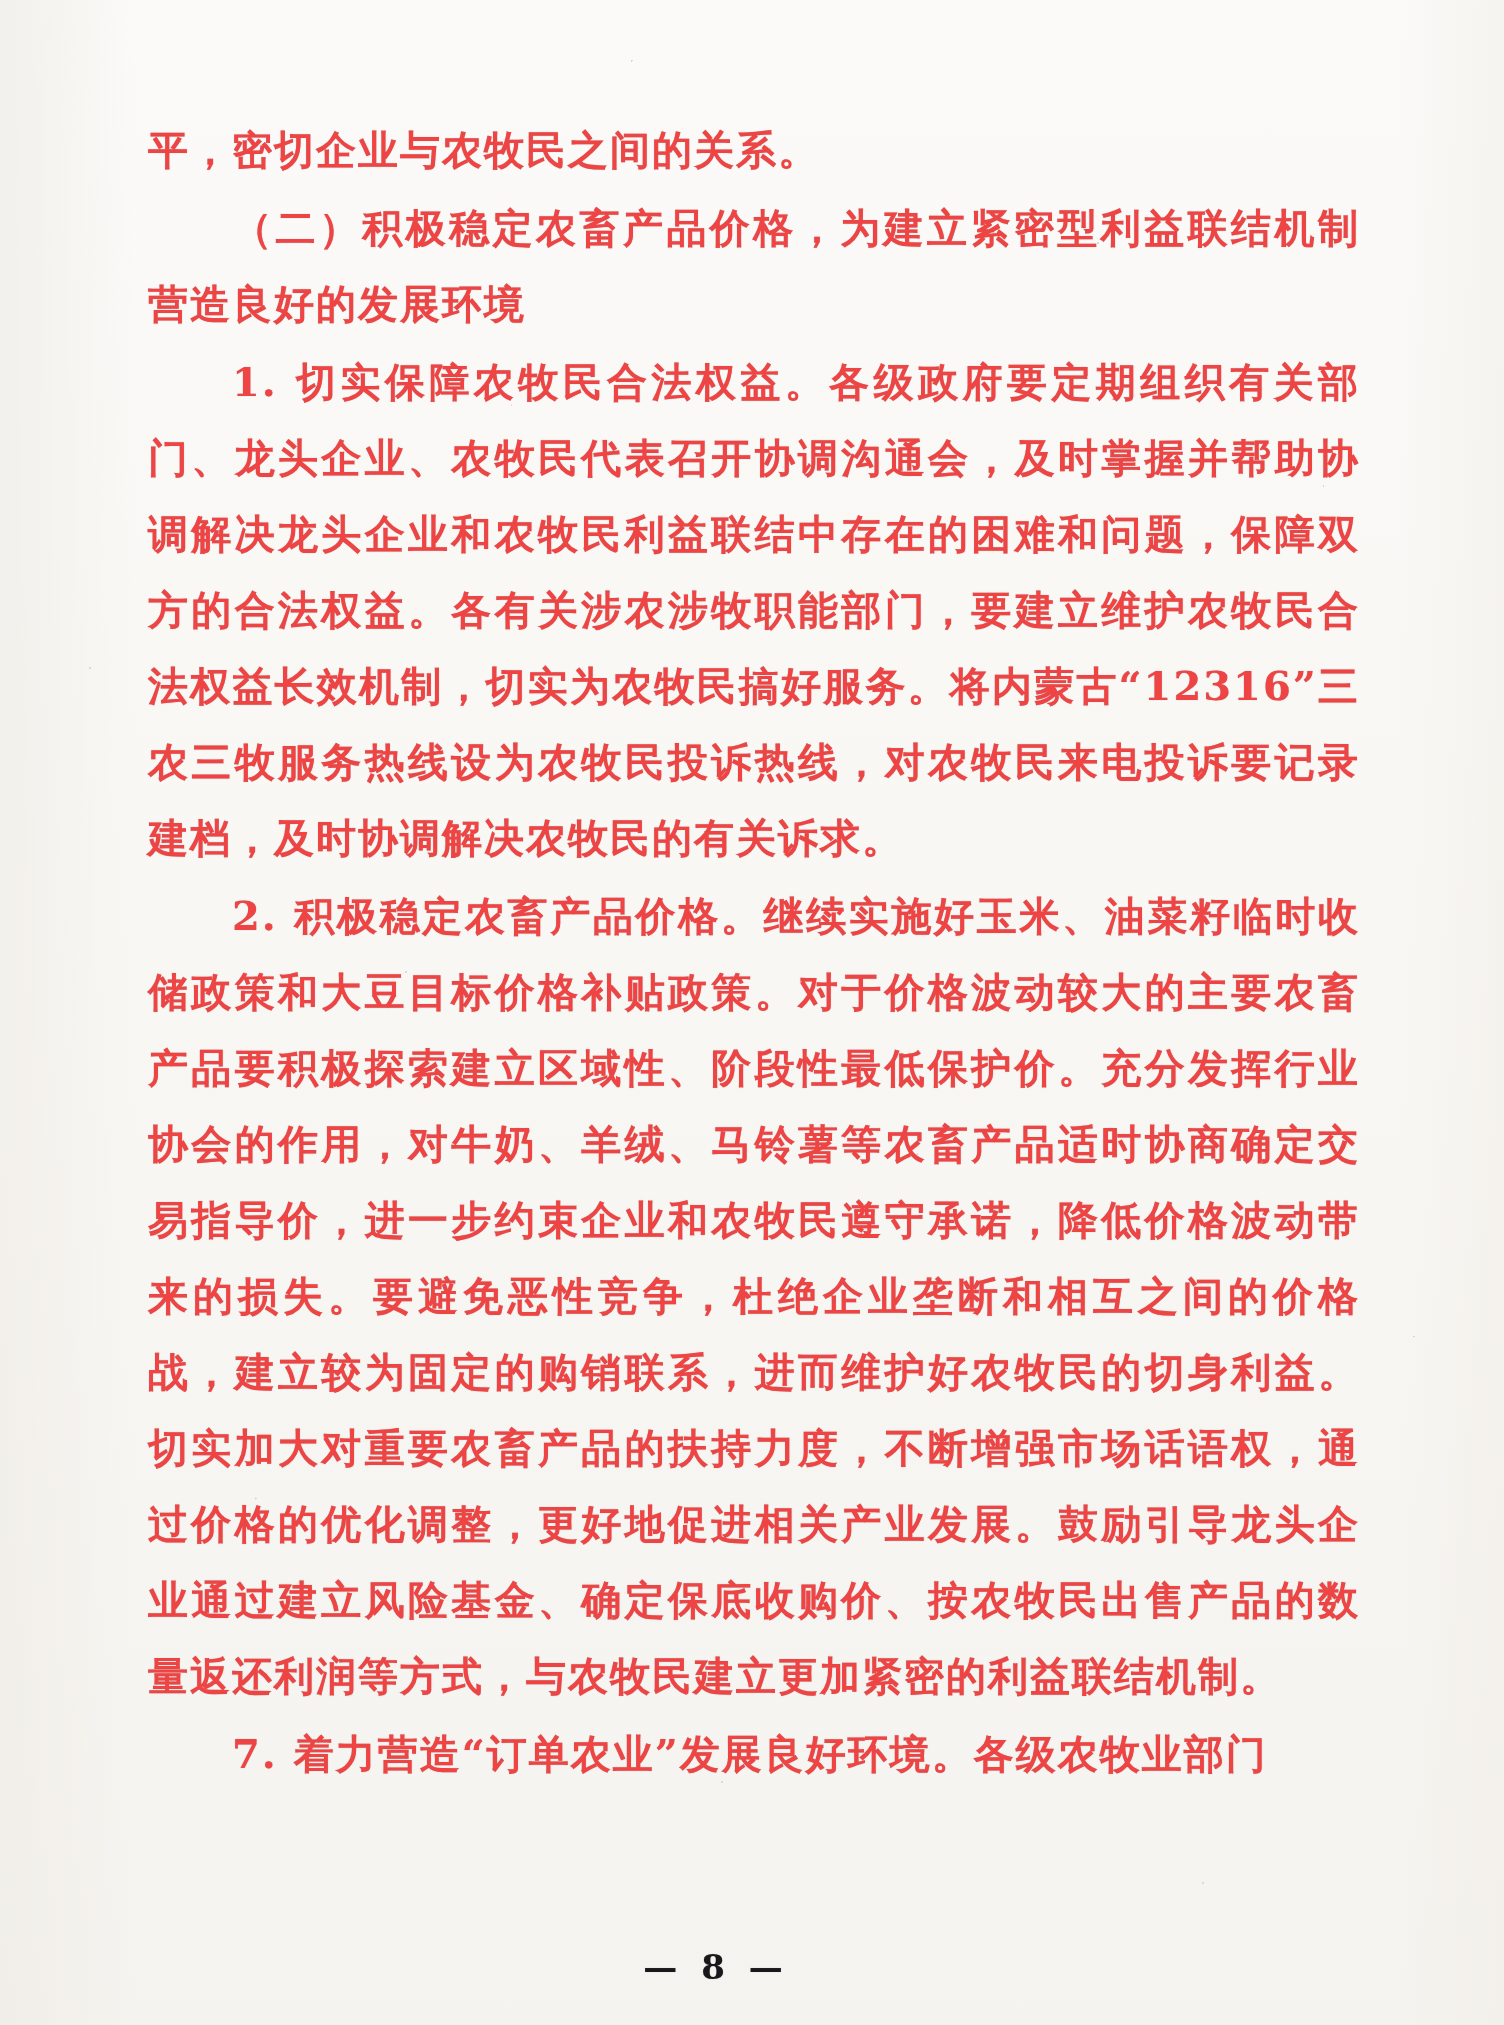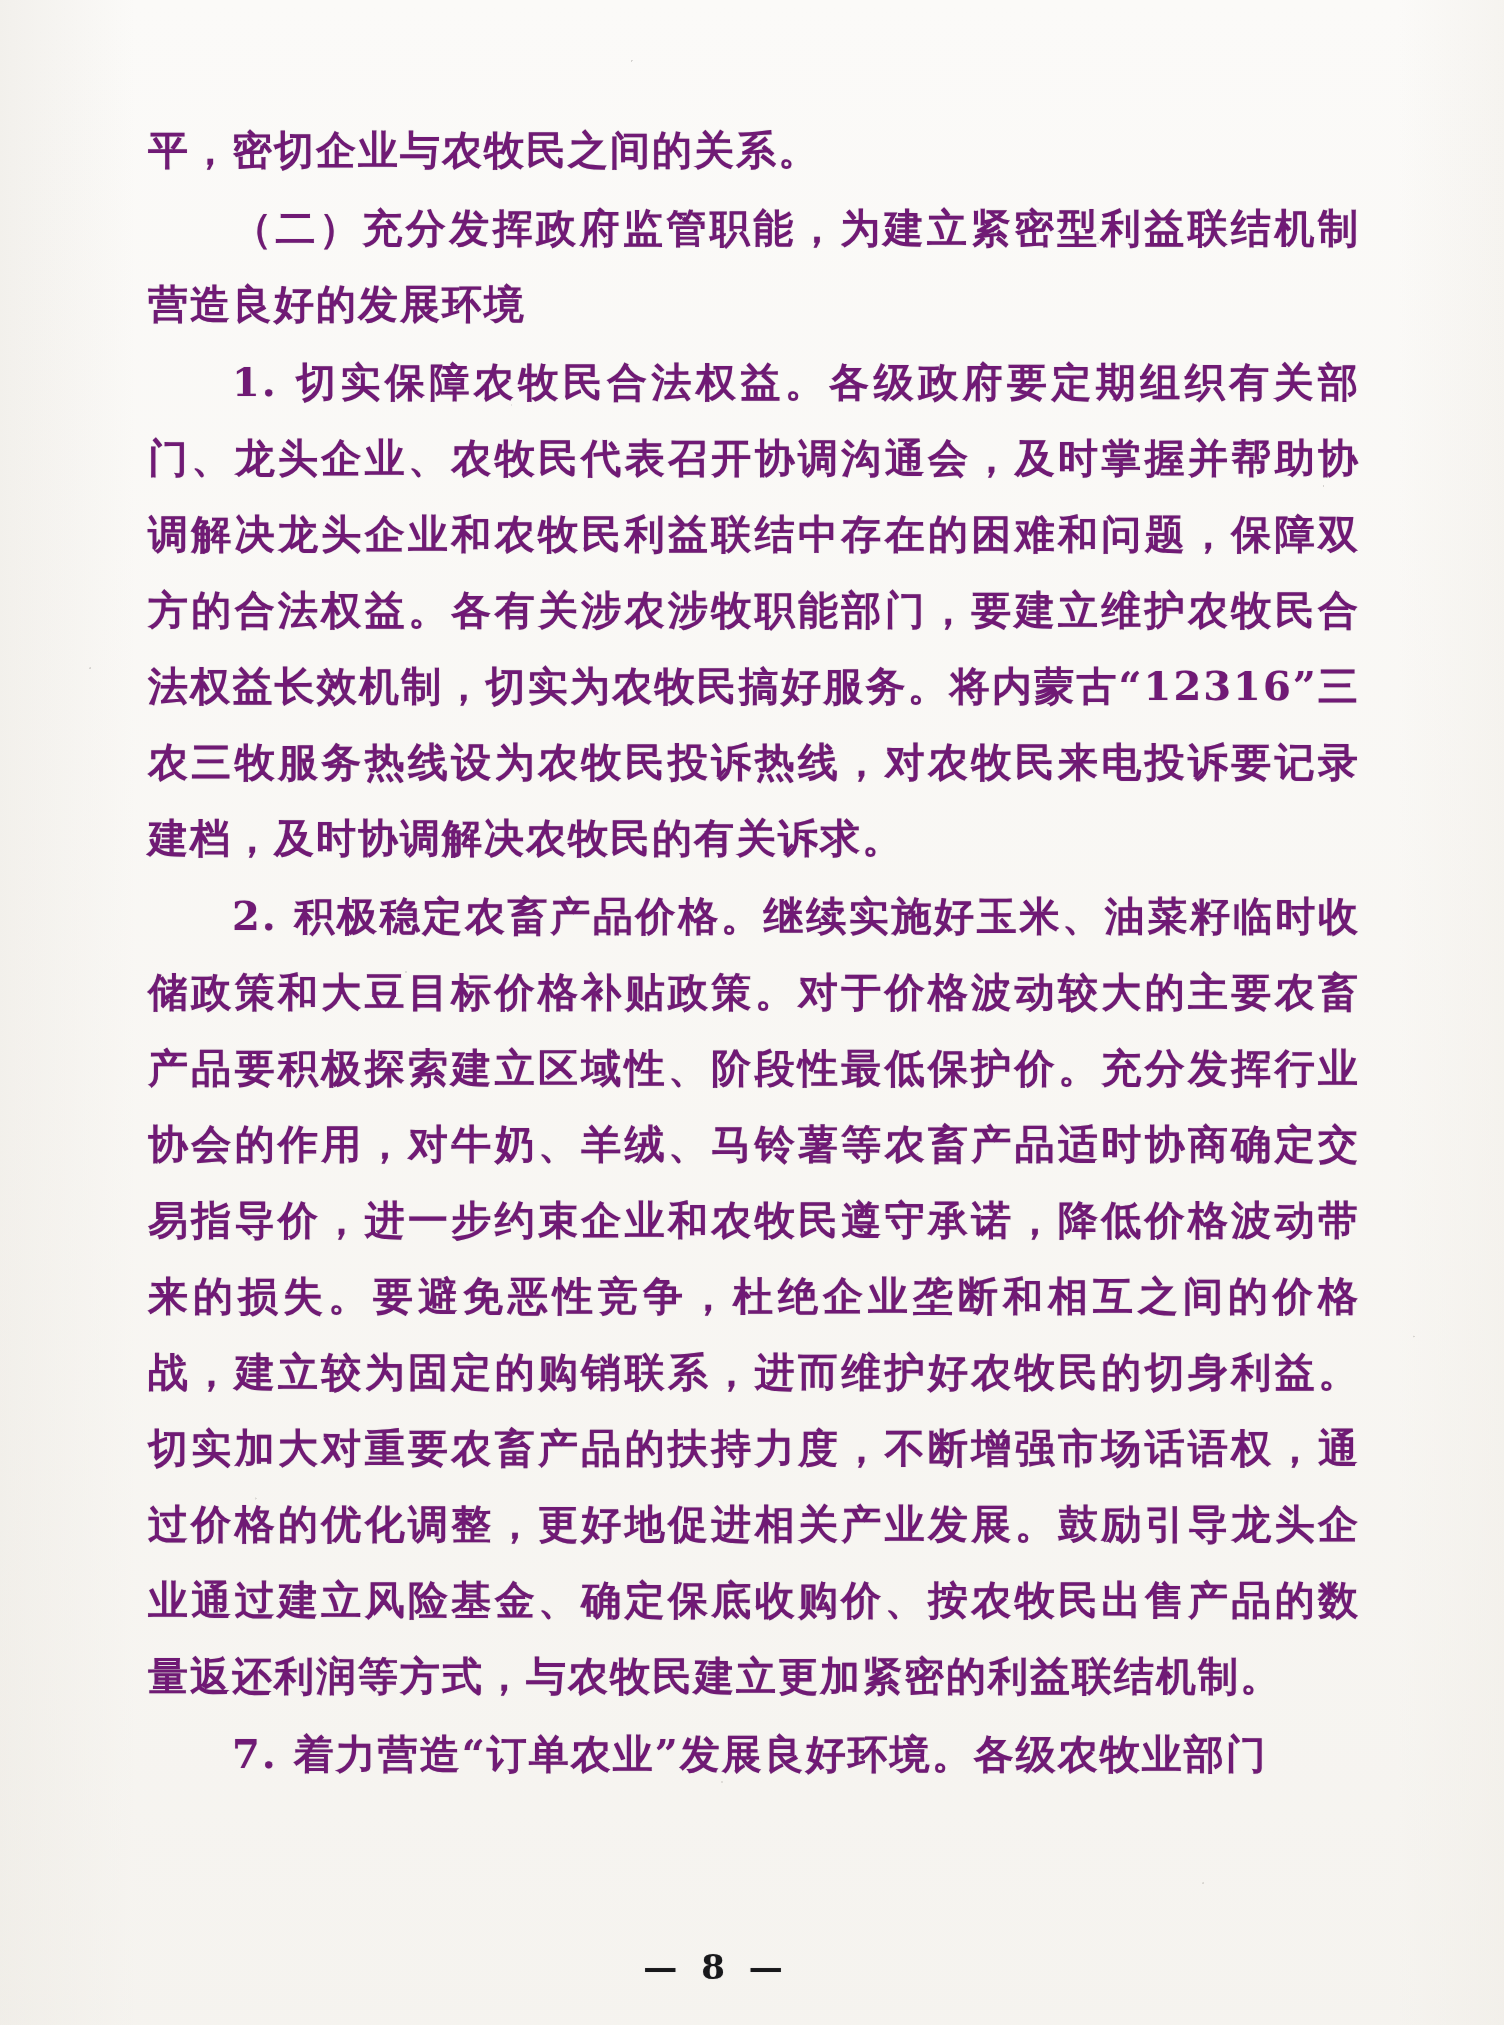--- a/index.html
+++ b/index.html
@@ -48,21 +48,21 @@
     position: absolute;
     left: 148px;
     top: 112px;
     width: 1212px;
   }
   p {
     margin: 0 0 2px 0;
     font-size: 40px;
     line-height: 76px;
     letter-spacing: 2.0px;
-    color: #701a75;
+    color: #ef4444;
     text-align: justify;
     text-align-last: left;
     font-weight: 600;
     text-shadow: 0 0 1px rgba(30,30,35,0.30);
   }
   p.indent {
     text-indent: 84px;
   }
   .page-number {
     position: absolute;
@@ -83,21 +83,21 @@
   }
 </style>
 </head>
 <body>
 
 <div class="page">
   <div class="paper-tint"></div>
 
   <div class="content">
     <p>平，密切企业与农牧民之间的关系。</p>
-    <p class="indent">（二）充分发挥政府监管职能，为建立紧密型利益联结机制营造良好的发展环境</p>
+    <p class="indent">（二）积极稳定农畜产品价格，为建立紧密型利益联结机制营造良好的发展环境</p>
     <p class="indent">1. 切实保障农牧民合法权益。各级政府要定期组织有关部门、龙头企业、农牧民代表召开协调沟通会，及时掌握并帮助协调解决龙头企业和农牧民利益联结中存在的困难和问题，保障双方的合法权益。各有关涉农涉牧职能部门，要建立维护农牧民合法权益长效机制，切实为农牧民搞好服务。将内蒙古“12316”三农三牧服务热线设为农牧民投诉热线，对农牧民来电投诉要记录建档，及时协调解决农牧民的有关诉求。</p>
     <p class="indent">2. 积极稳定农畜产品价格。继续实施好玉米、油菜籽临时收储政策和大豆目标价格补贴政策。对于价格波动较大的主要农畜产品要积极探索建立区域性、阶段性最低保护价。充分发挥行业协会的作用，对牛奶、羊绒、马铃薯等农畜产品适时协商确定交易指导价，进一步约束企业和农牧民遵守承诺，降低价格波动带来的损失。要避免恶性竞争，杜绝企业垄断和相互之间的价格战，建立较为固定的购销联系，进而维护好农牧民的切身利益。切实加大对重要农畜产品的扶持力度，不断增强市场话语权，通过价格的优化调整，更好地促进相关产业发展。鼓励引导龙头企业通过建立风险基金、确定保底收购价、按农牧民出售产品的数量返还利润等方式，与农牧民建立更加紧密的利益联结机制。</p>
     <p class="indent">7. 着力营造“订单农业”发展良好环境。各级农牧业部门</p>
   </div>
 
   <div class="page-number">
     <span class="pn-inner">— 8 —</span>
   </div>
 
   <div class="speckles"></div>

